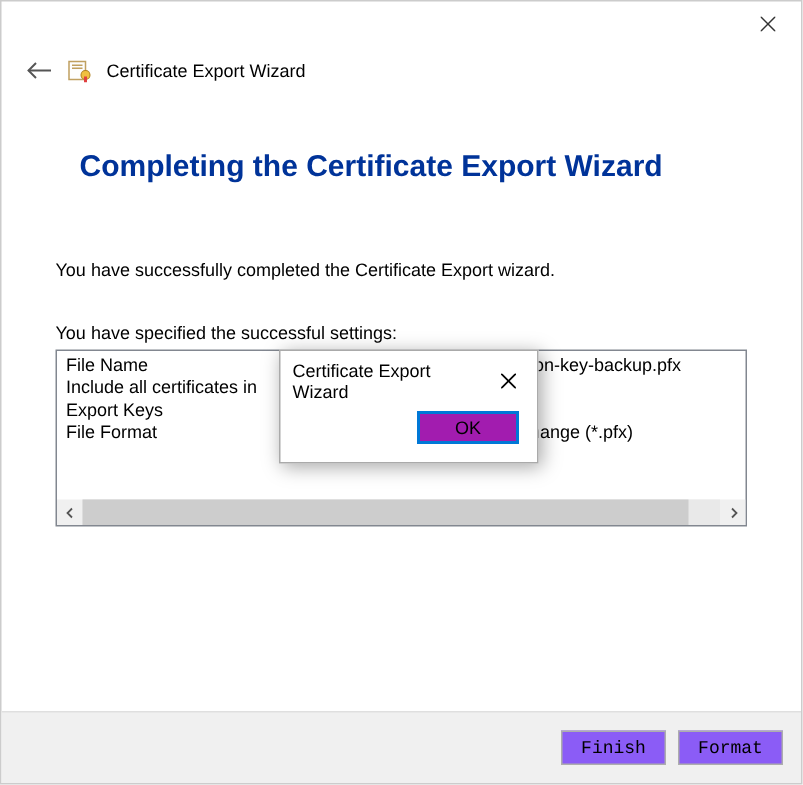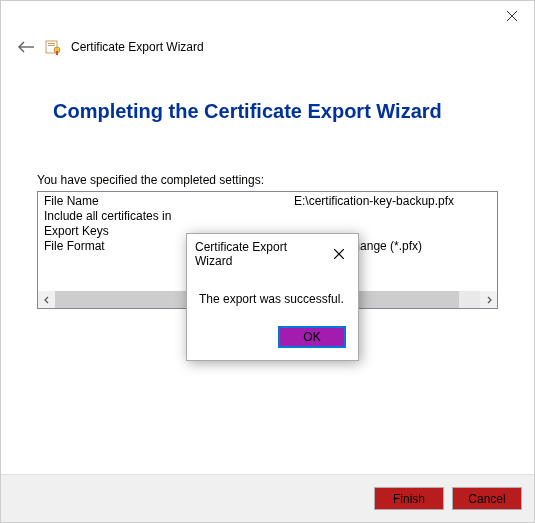--- a/index.html
+++ b/index.html
@@ -129,28 +129,29 @@
       border-top: 1px solid #dfdfdf;
       display: flex;
       align-items: center;
       justify-content: flex-end;
       padding-right: 12px;
       gap: 8px;
     }
     .btn {
       min-width: 70px;
       height: 23px;
-      background: #b91c1c;
+      background: #8b5cf6;
       border: 1px solid #adadad;
       font-size: 12px;
       color: #000;
       display: flex;
       align-items: center;
       justify-content: center;
       cursor: default;
+      font-family: Liberation Mono, monospace;
     }
 
     
     .dialog {
       position: absolute;
       left: 185px;
       top: 232px;
       width: 173px;
       background: #fff;
       border: 1px solid #aaa;
@@ -217,21 +218,22 @@
       <rect x="3" y="6" width="7" height="1" fill="#c0a060"></rect>
       <circle cx="12" cy="11" r="3" fill="#f0c040" stroke="#b08020" stroke-width="0.7"></circle>
       <rect x="11" y="12" width="2" height="4" fill="#e04040"></rect>
     </svg>
   </span>
   <span class="header-title">Certificate Export Wizard</span>
 </div>
 
 <div class="body-area">
   <h1 class="page-title">Completing the Certificate Export Wizard</h1>
-  <p class="settings-label">You have specified the completed settings:</p>
+  <p class="intro">You have successfully completed the Certificate Export wizard.</p>
+  <p class="settings-label">You have specified the successful settings:</p>
 
   <div class="settings-box">
     <div class="settings-content">
       <div class="settings-row">
         <span class="col1">File Name</span>
         <span class="col2">E:\certification-key-backup.pfx</span>
       </div>
       <div class="settings-row">
         <span class="col1">Include all certificates in</span>
         <span class="col2"></span>
@@ -266,22 +268,21 @@
 <div class="dialog">
   <div class="dialog-title">
     <span>Certificate Export Wizard</span>
     <span class="x">
       <svg viewBox="0 0 10 10">
           <line x1="0" y1="0" x2="10" y2="10" stroke="#000" stroke-width="1.2"></line>
           <line x1="10" y1="0" x2="0" y2="10" stroke="#000" stroke-width="1.2"></line>
         </svg>
     </span>
   </div>
-  <div class="dialog-body">The export was successful.</div>
   <div class="dialog-buttons">
     <div class="ok-btn">OK</div>
   </div>
 </div>
 
 <div class="button-bar">
   <div class="btn">Finish</div>
-  <div class="btn">Cancel</div>
+  <div class="btn">Format</div>
 </div>
 
 </body></html>

